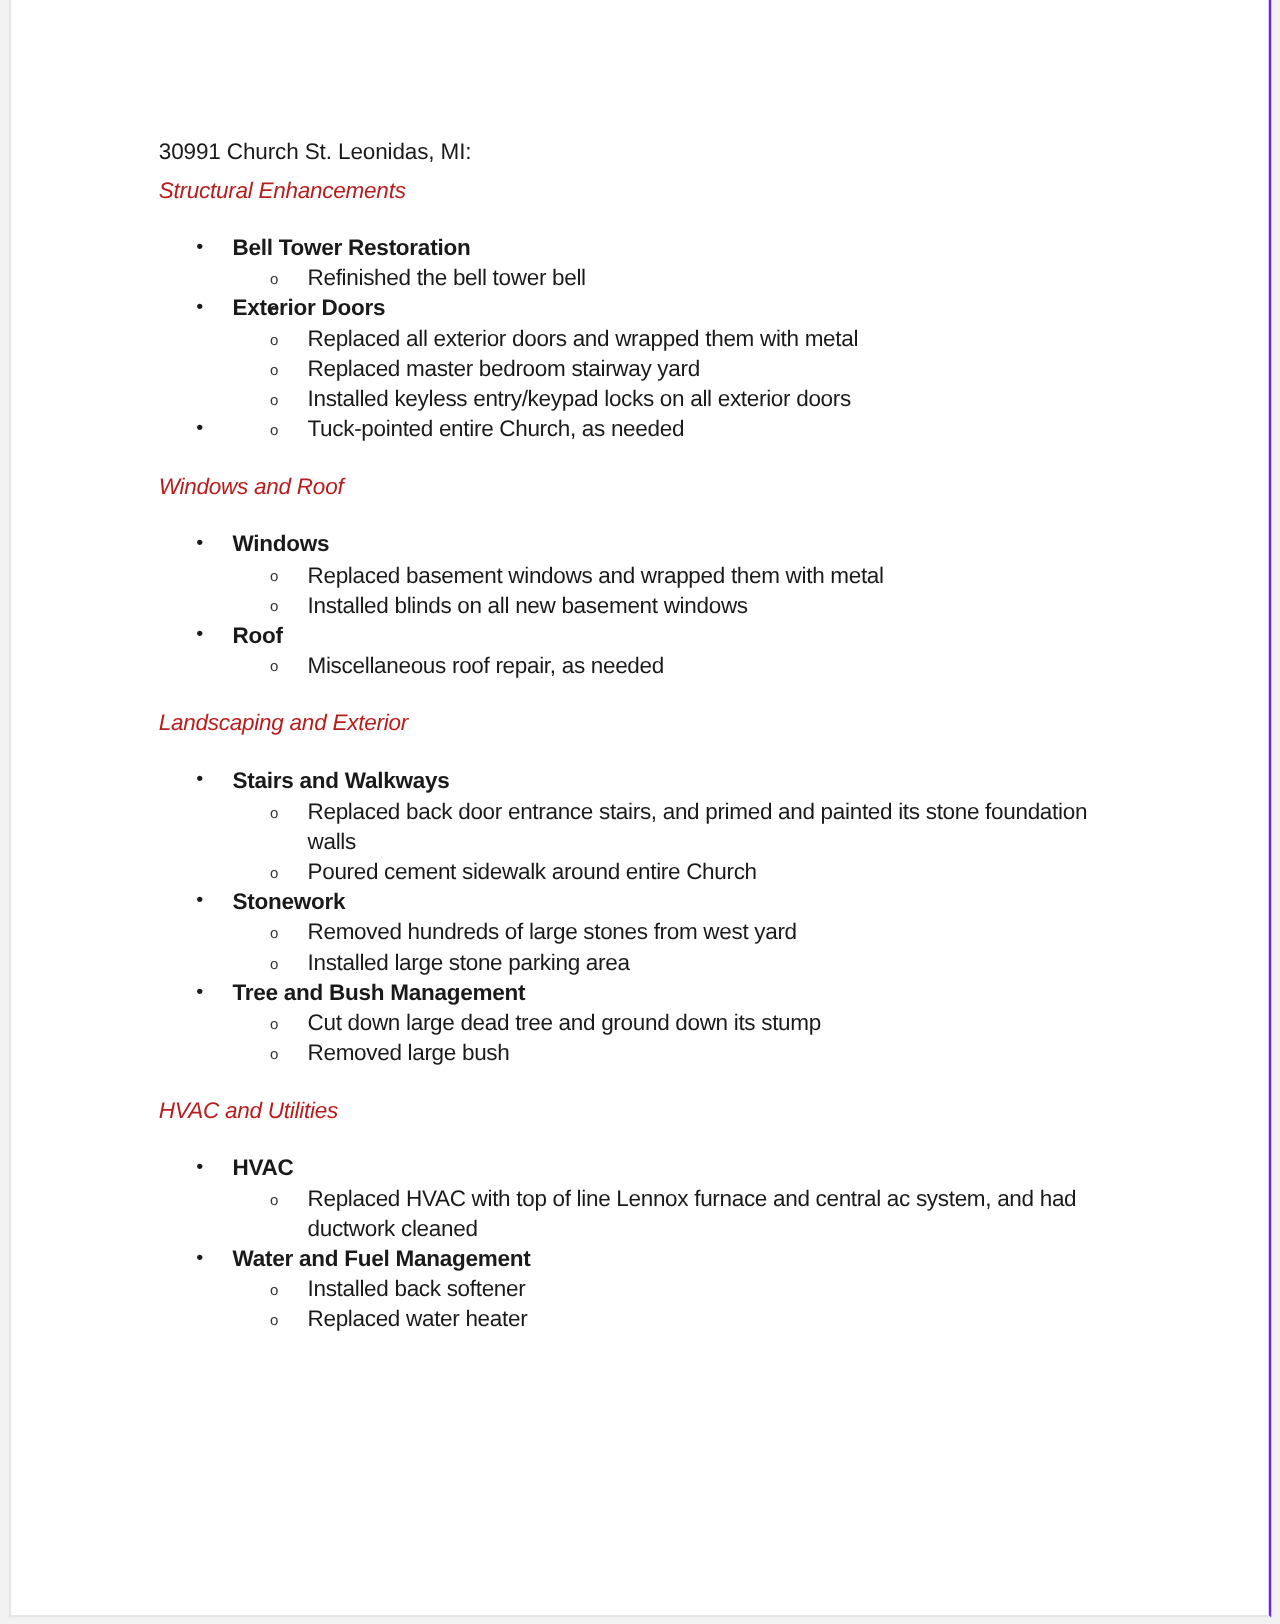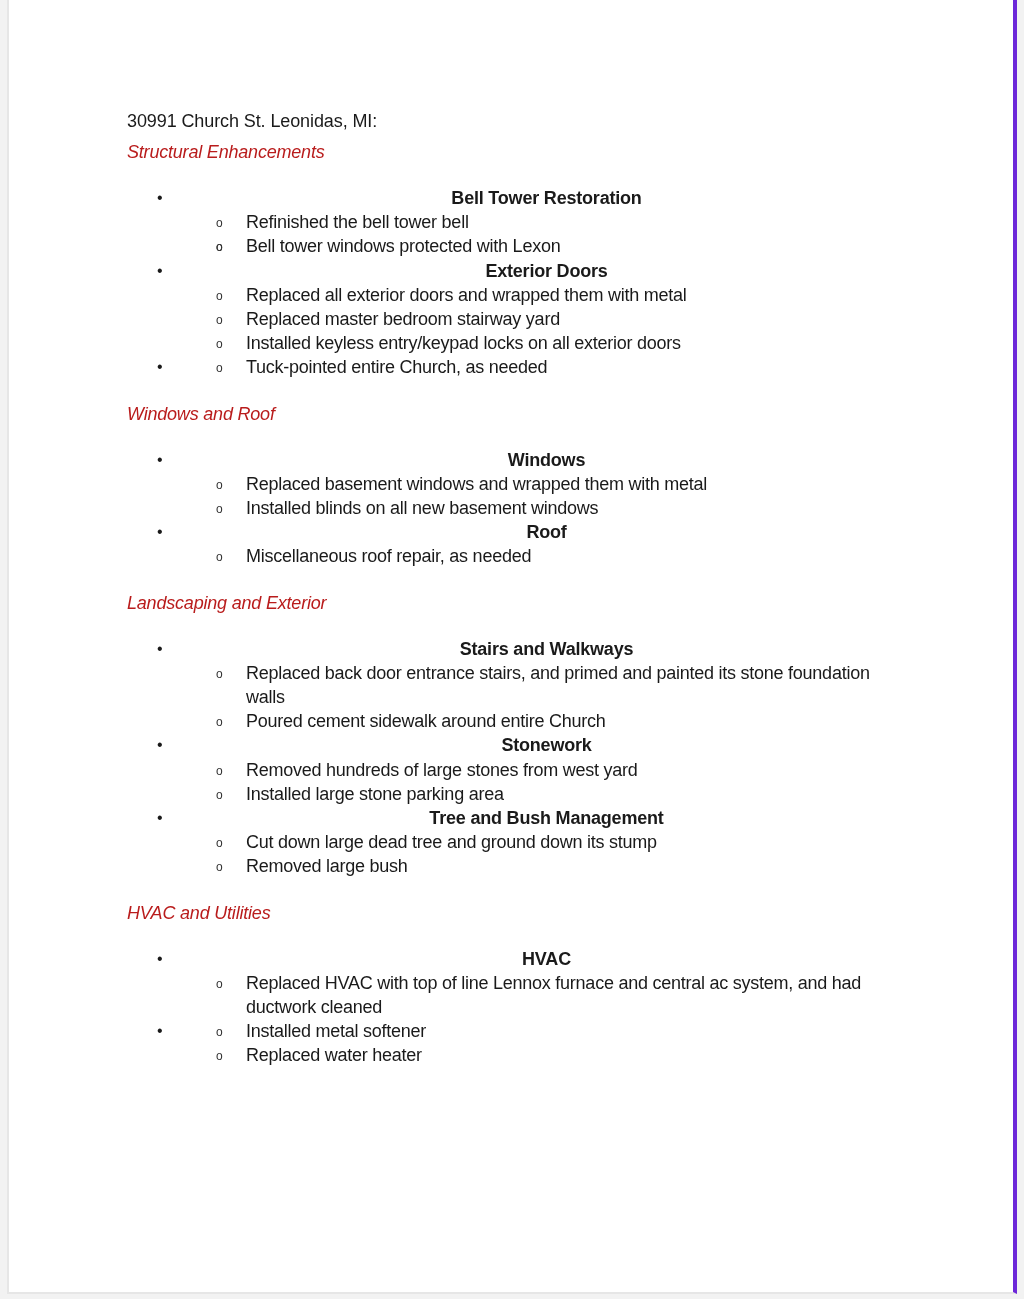--- a/index.html
+++ b/index.html
@@ -14,21 +14,21 @@
       overflow: hidden;
     }
     .page {
       position: absolute;
       left: 7px;
       top: 0;
       width: 1010px;
       height: 1294px;
       background: #ffffff;
       border-left: 2px solid #e6e6e6;
-      border-right: 4px solid #6d28d9;
+      border-right: 2px solid #6d28d9;
       border-bottom: 2px solid #e6e6e6;
       box-sizing: border-box;
     }
     .content {
       position: absolute;
       left: 118px;
       top: 109px;
       width: 780px;
       font-family: "Liberation Sans", sans-serif;
       font-size: 18px;
@@ -63,21 +63,20 @@
       position: absolute;
       left: 30px;
       top: 0;
       line-height: 24.2px;
       font-size: 16px;
     }
     .item-title {
       font-weight: bold;
       line-height: 24.2px;
       letter-spacing: -0.2px;
-      text-align: center;
     }
     .subitems {
       list-style: none;
       margin: 0;
       padding: 0;
     }
     .subitem {
       position: relative;
       padding-left: 60px;
       line-height: 24.2px;
@@ -109,21 +108,20 @@
     <ul class="subitems">
                 <li class="subitem">
     <span class="subitem-bullet">o</span>
     <span class="subitem-text">Refinished the bell tower bell</span>
   </li>
                 <li class="subitem">
     <span class="subitem-bullet">o</span>
   </li>
                 <li class="subitem">
     <span class="subitem-bullet">o</span>
-    <span class="subitem-text">Bell tower windows protected with Lexon</span>
   </li>
               </ul>
   </li>
             <li class="item">
     <span class="item-bullet">•</span>
     <div class="item-title">Exterior Doors</div>
     <ul class="subitems">
                 <li class="subitem">
     <span class="subitem-bullet">o</span>
     <span class="subitem-text">Replaced all exterior doors and wrapped them with metal</span>
@@ -233,24 +231,25 @@
     <div class="item-title">HVAC</div>
     <ul class="subitems">
                 <li class="subitem">
     <span class="subitem-bullet">o</span>
     <span class="subitem-text">Replaced HVAC with top of line Lennox furnace and central ac system, and had ductwork cleaned</span>
   </li>
               </ul>
   </li>
             <li class="item">
     <span class="item-bullet">•</span>
-    <ul class="subitems">
-                <li class="subitem">
-    <span class="subitem-bullet">o</span>
-    <span class="subitem-text">Installed metal softener</span>
+    <div class="item-title">Water and Fuel Management</div>
+    <ul class="subitems">
+                <li class="subitem">
+    <span class="subitem-bullet">o</span>
+    <span class="subitem-text">Installed back softener</span>
   </li>
                 <li class="subitem">
     <span class="subitem-bullet">o</span>
     <span class="subitem-text">Replaced water heater</span>
   </li>
               </ul>
   </li>
           </ul>
   </div>
       </div>

